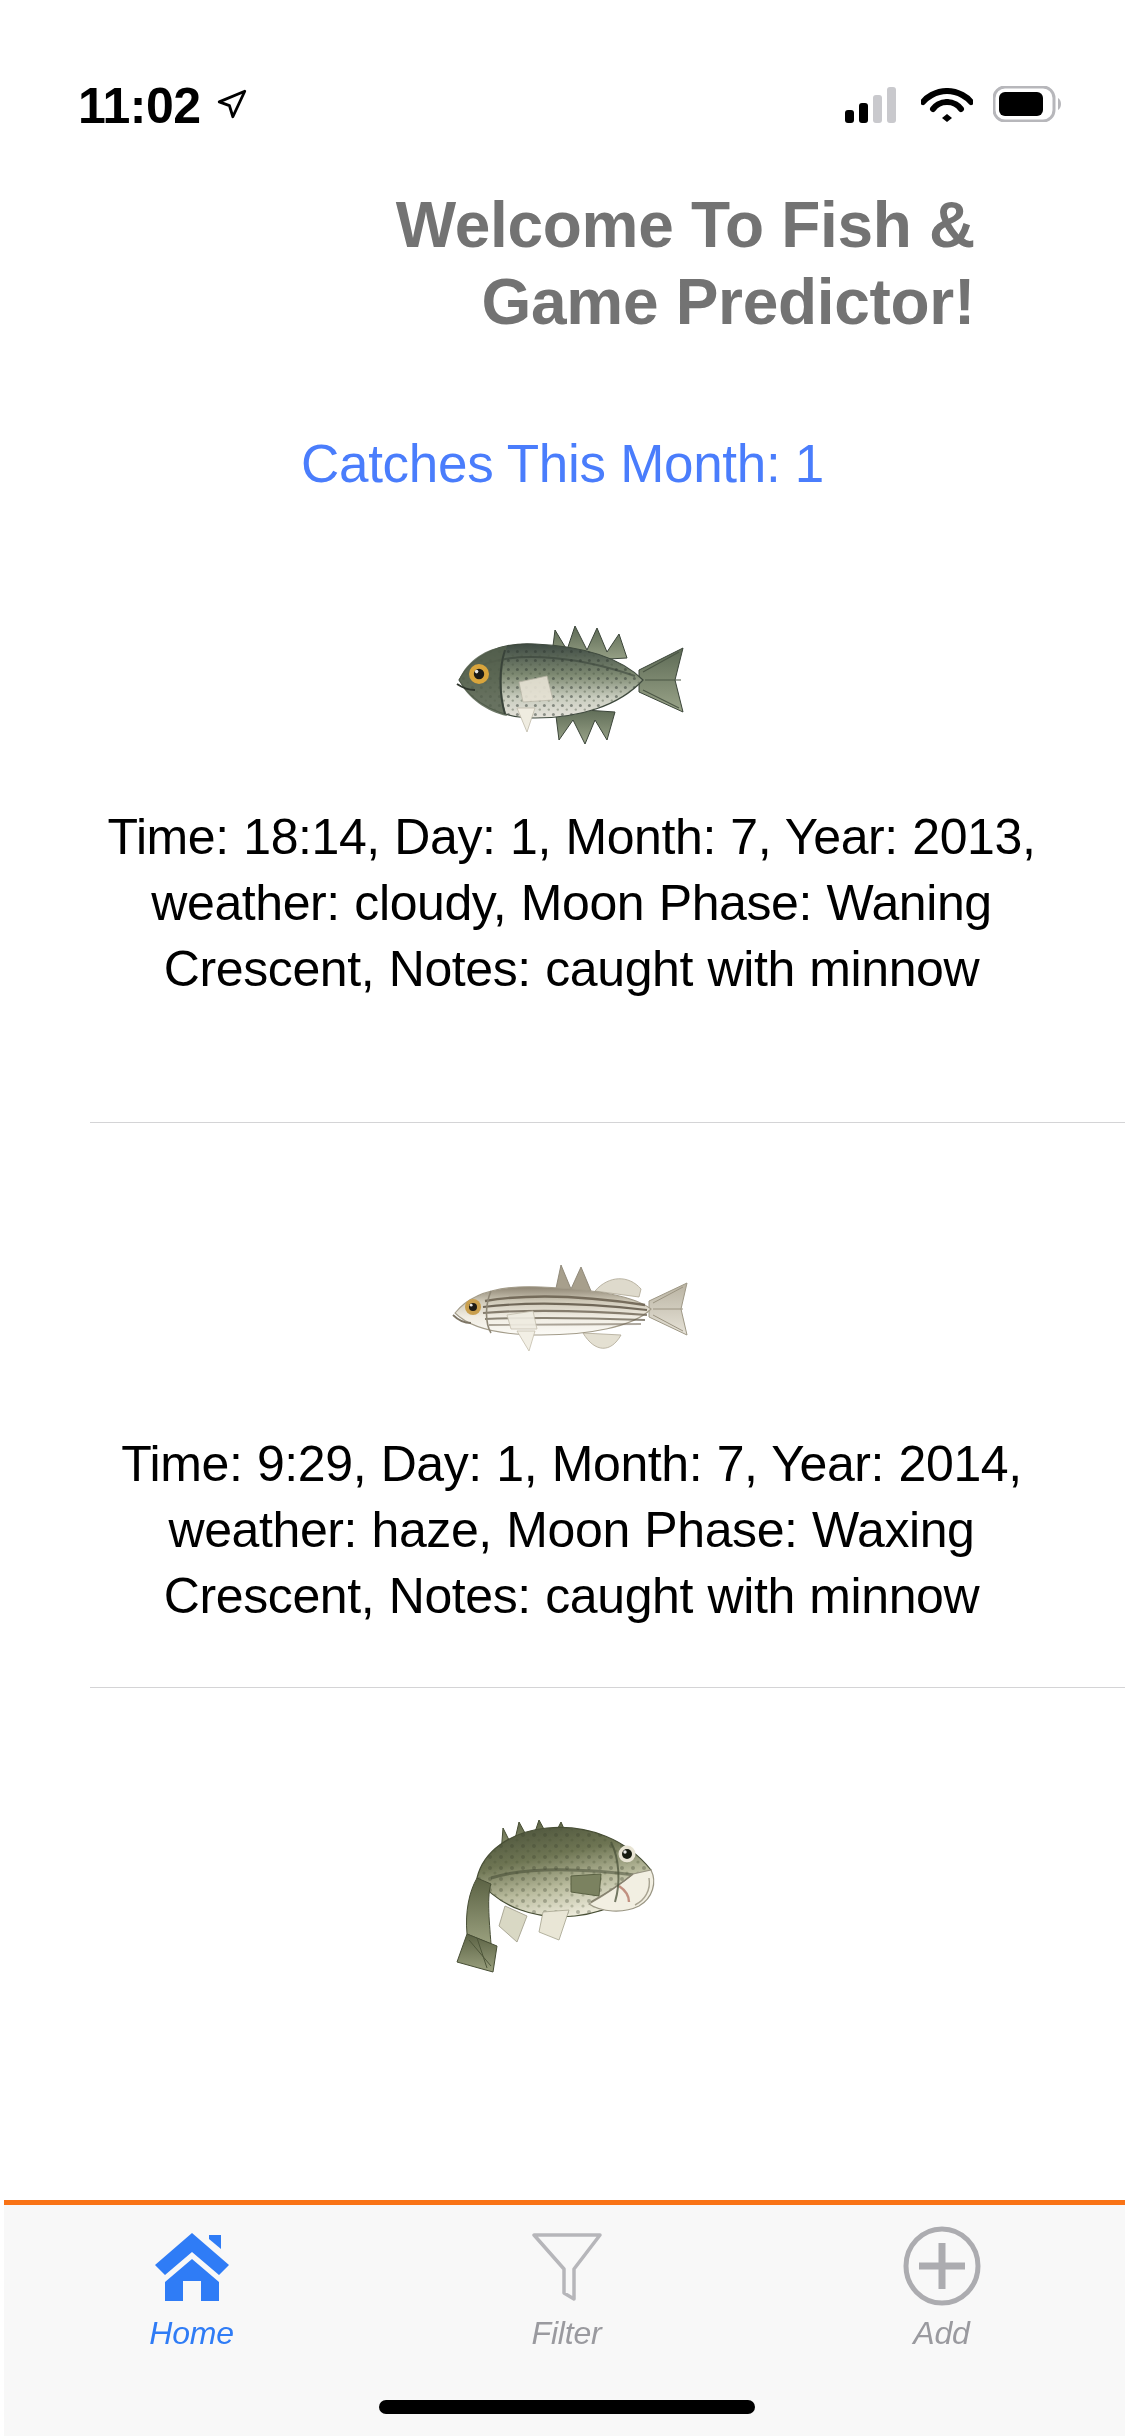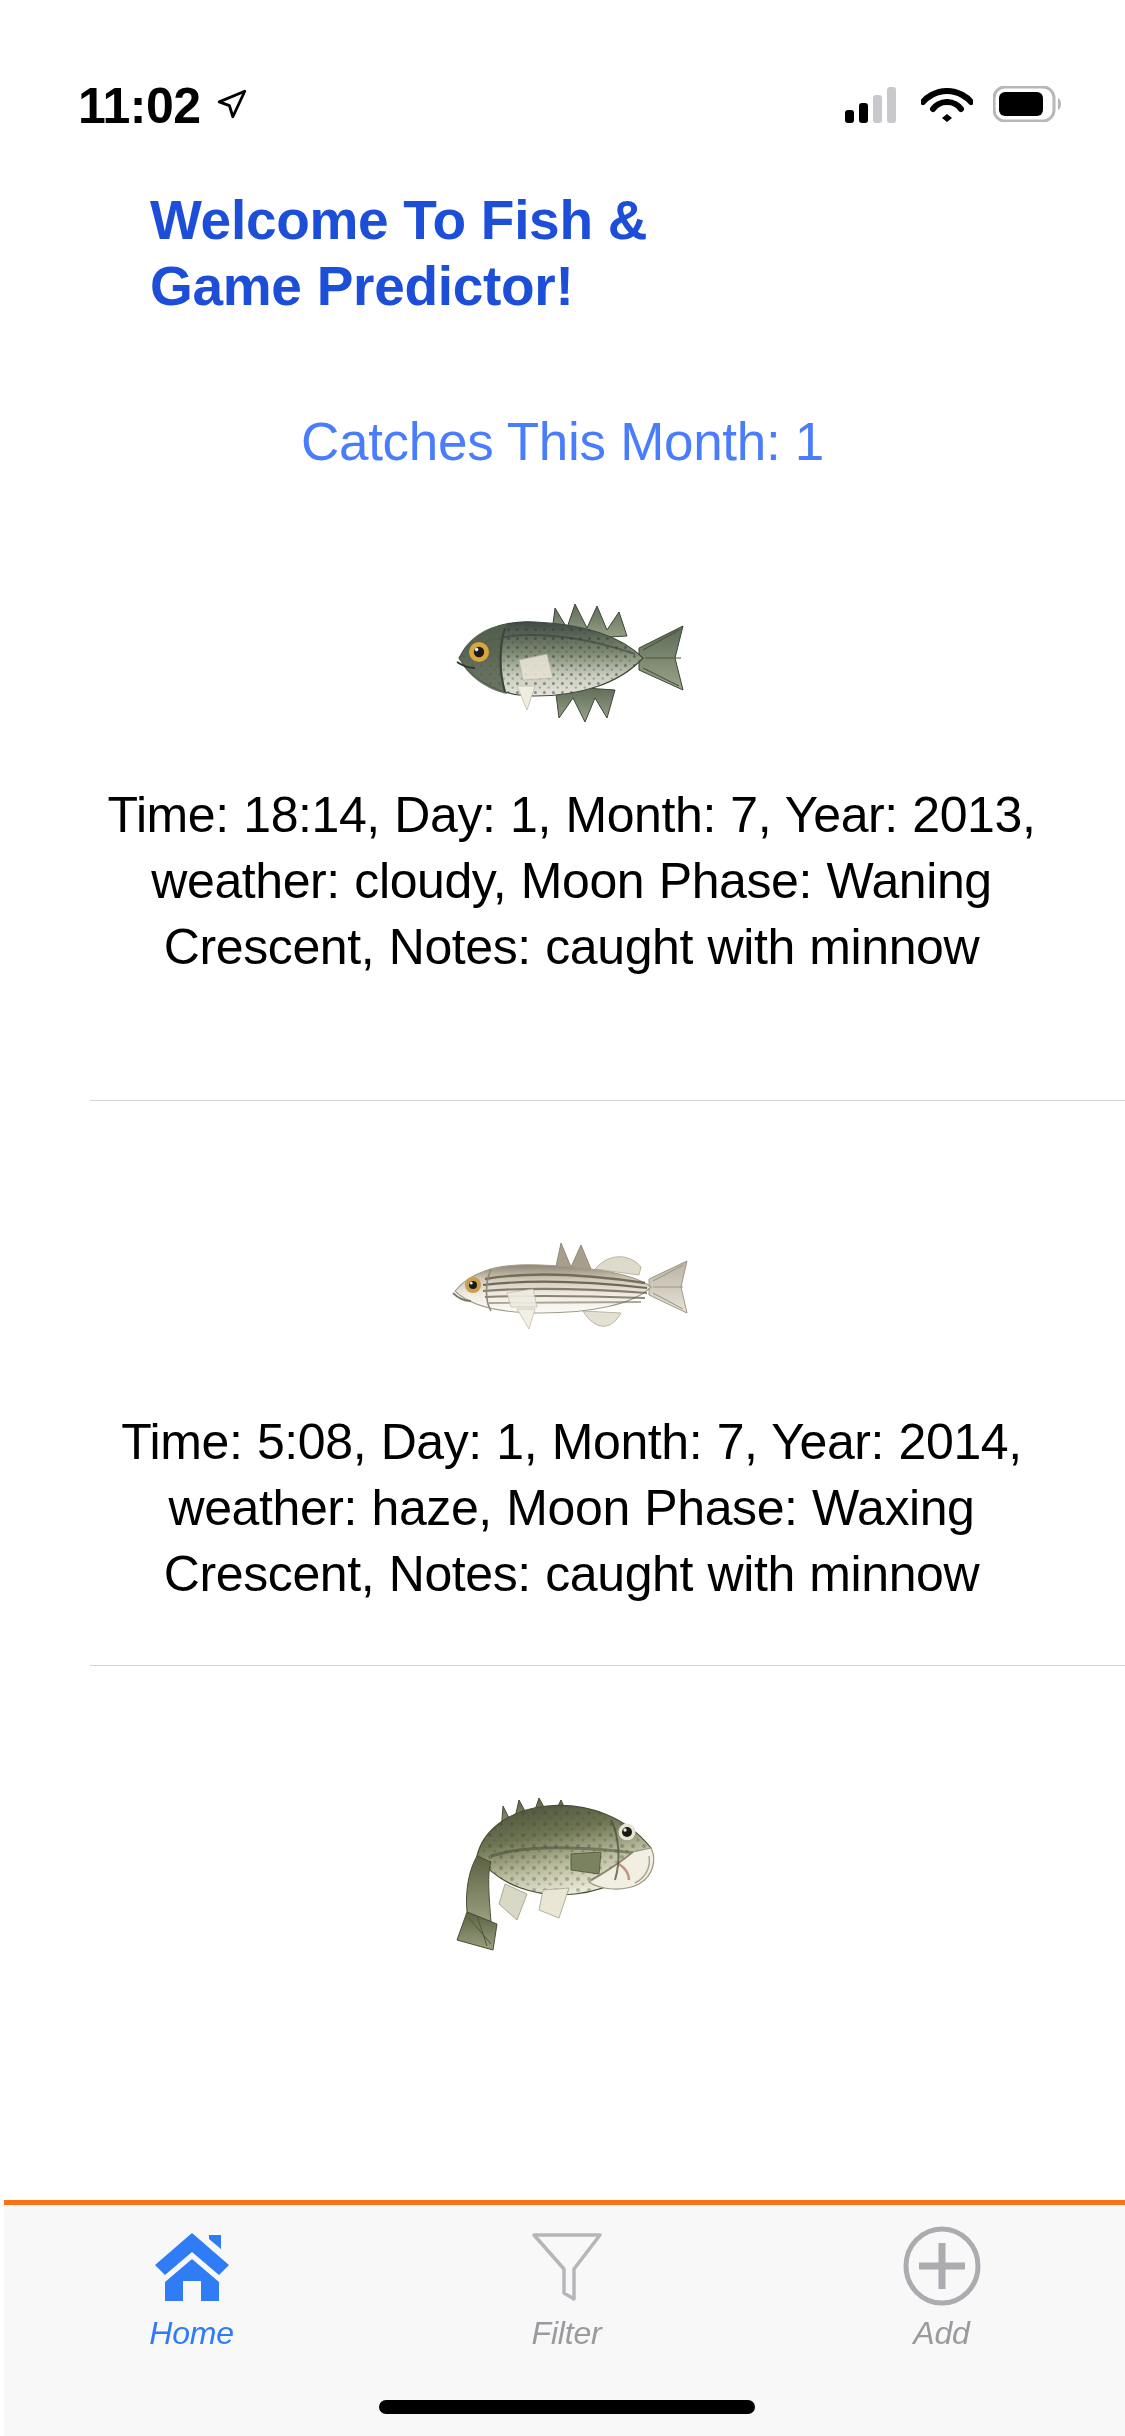--- a/index.html
+++ b/index.html
@@ -24,22 +24,22 @@
     letter-spacing:-0.5px; line-height:1;
   }
   .sb-right { display:flex; align-items:center; gap:20px; }
 
   
   .content {
     position:absolute; top:132px; left:0; width:1125px; height:2068px;
     overflow:hidden;
   }
   .app-title {
-    text-align:left;
-    font-size:55px; font-weight:bold; color:#1d4ed8;
+    text-align:right;
+    font-size:64px; font-weight:bold; color:#737373;
     line-height:1.20; padding:55px 150px 0 150px;
     letter-spacing:-0.3px;
   }
   .catch-count {
     text-align:center;
     font-size:53px; font-weight:400; color:#4a7dfc;
     padding-top:92px; letter-spacing:-0.3px;
   }
 
   .catch-list { margin-top:60px; }
@@ -242,21 +242,21 @@
 
             <path d="M74 100 L92 100 L86 120 Z" fill="#f2efe5" stroke="#c4beac" stroke-width="0.8"></path>
 
             <circle cx="30" cy="76" r="8" fill="#c99f4e"></circle>
             <circle cx="30" cy="76" r="4" fill="#1d1a14"></circle>
             <circle cx="28.2" cy="74.2" r="1.4" fill="#fff" opacity="0.9"></circle>
 
             <path d="M10 84 C16 90 22 92 28 92" stroke="#7d7565" stroke-width="1.8" fill="none"></path>
           </svg>
         </div>
-        <div class="catch-text">Time: 5:08, Day: 1, Month: 7, Year: 2014, weather: haze, Moon Phase: Waxing Crescent, Notes: caught with minnow</div>
+        <div class="catch-text">Time: 9:29, Day: 1, Month: 7, Year: 2014, weather: haze, Moon Phase: Waxing Crescent, Notes: caught with minnow</div>
       </div>
 
       <div class="row-gap-b"></div>
       <div class="divider"></div>
       <div class="row-gap-b"></div>
 
       <div class="catch-row">
         <div class="catch-thumb">
           <svg viewBox="0 0 250 210">
             <defs>

